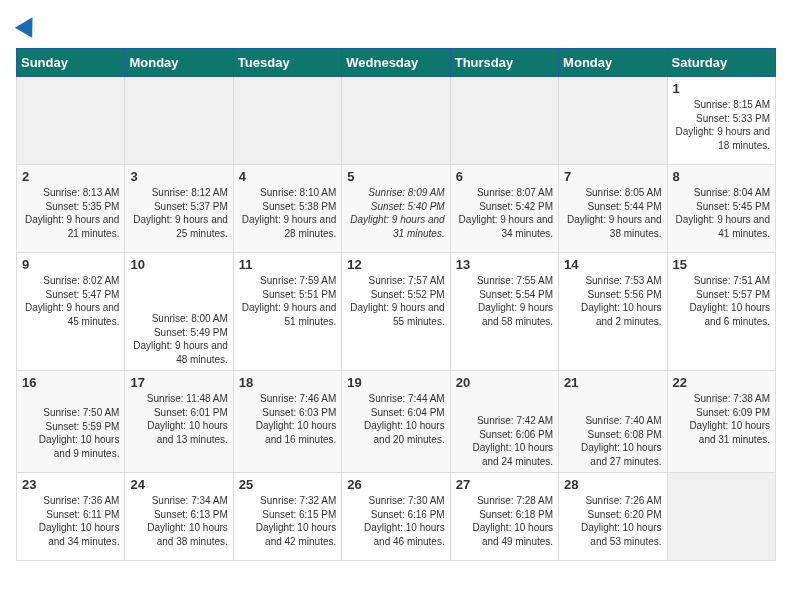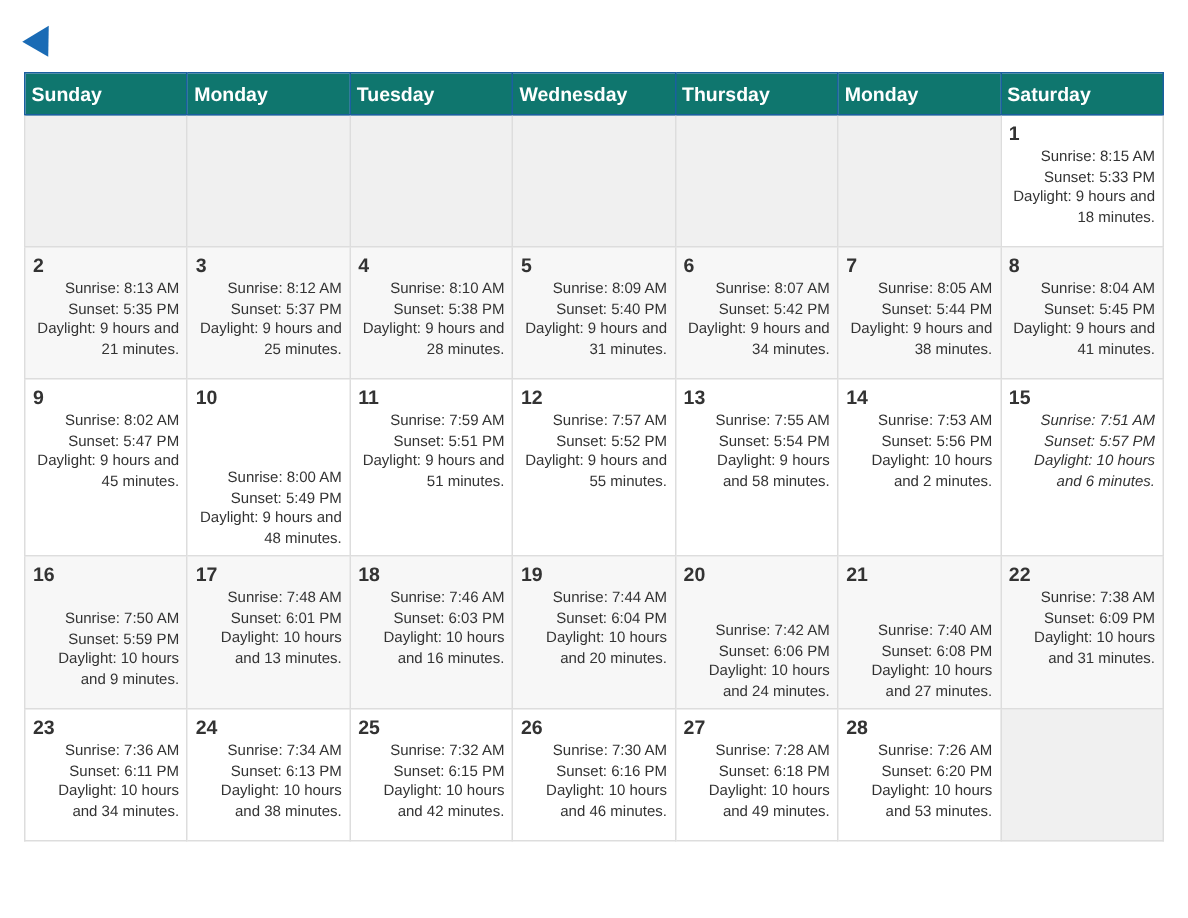--- a/index.html
+++ b/index.html
@@ -158,21 +158,21 @@
 Daylight: 9 hours and 25 minutes.</div>
         </td>
         <td>
           <span class="day-num">4</span>
           <div class="day-info" style="white-space: pre-line;">Sunrise: 8:10 AM
 Sunset: 5:38 PM
 Daylight: 9 hours and 28 minutes.</div>
         </td>
         <td>
           <span class="day-num">5</span>
-          <div class="day-info" style="white-space: pre-line;">Sunrise: 8:09 AM
+          <div class="day-info" style="white-space: pre-line; font-style: italic;">Sunrise: 8:09 AM
 Sunset: 5:40 PM
 Daylight: 9 hours and 31 minutes.</div>
         </td>
         <td>
           <span class="day-num">6</span>
           <div class="day-info" style="white-space: pre-line;">Sunrise: 8:07 AM
 Sunset: 5:42 PM
 Daylight: 9 hours and 34 minutes.</div>
         </td>
         <td>
@@ -220,35 +220,35 @@
 Daylight: 9 hours and 58 minutes.</div>
         </td>
         <td>
           <span class="day-num">14</span>
           <div class="day-info" style="white-space: pre-line;">Sunrise: 7:53 AM
 Sunset: 5:56 PM
 Daylight: 10 hours and 2 minutes.</div>
         </td>
         <td>
           <span class="day-num">15</span>
-          <div class="day-info" style="white-space: pre-line; font-style: italic;">Sunrise: 7:51 AM
+          <div class="day-info" style="white-space: pre-line;">Sunrise: 7:51 AM
 Sunset: 5:57 PM
 Daylight: 10 hours and 6 minutes.</div>
         </td>
       </tr>
       <tr>
         <td>
           <span class="day-num">16</span>
           <div class="day-info" style="white-space: pre-line; margin-top: 16px;">Sunrise: 7:50 AM
 Sunset: 5:59 PM
 Daylight: 10 hours and 9 minutes.</div>
         </td>
         <td>
           <span class="day-num">17</span>
-          <div class="day-info" style="white-space: pre-line;">Sunrise: 7:48 AM
+          <div class="day-info" style="white-space: pre-line;">Sunrise: 11:48 AM
 Sunset: 6:01 PM
 Daylight: 10 hours and 13 minutes.</div>
         </td>
         <td>
           <span class="day-num">18</span>
           <div class="day-info" style="white-space: pre-line;">Sunrise: 7:46 AM
 Sunset: 6:03 PM
 Daylight: 10 hours and 16 minutes.</div>
         </td>
         <td>

